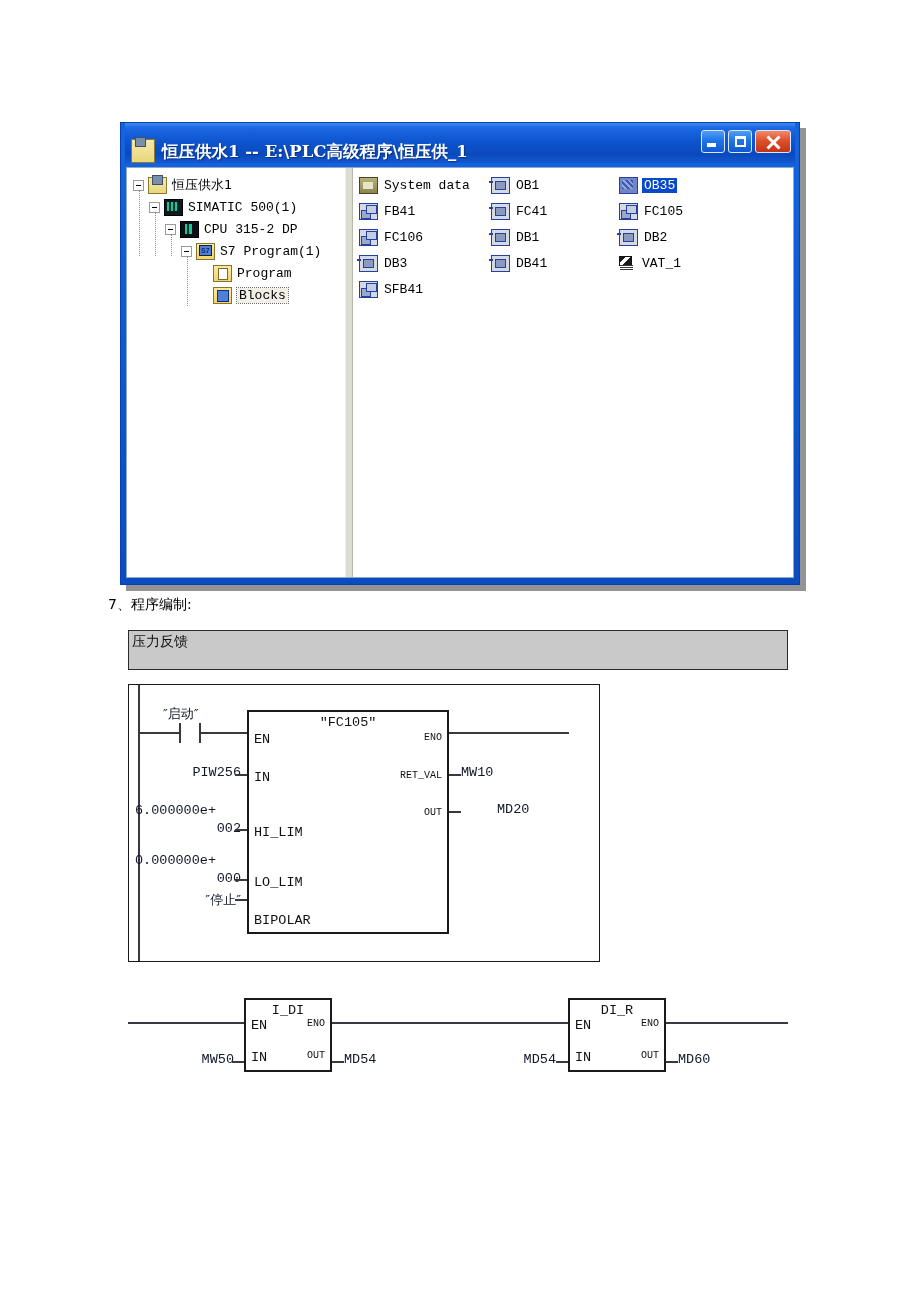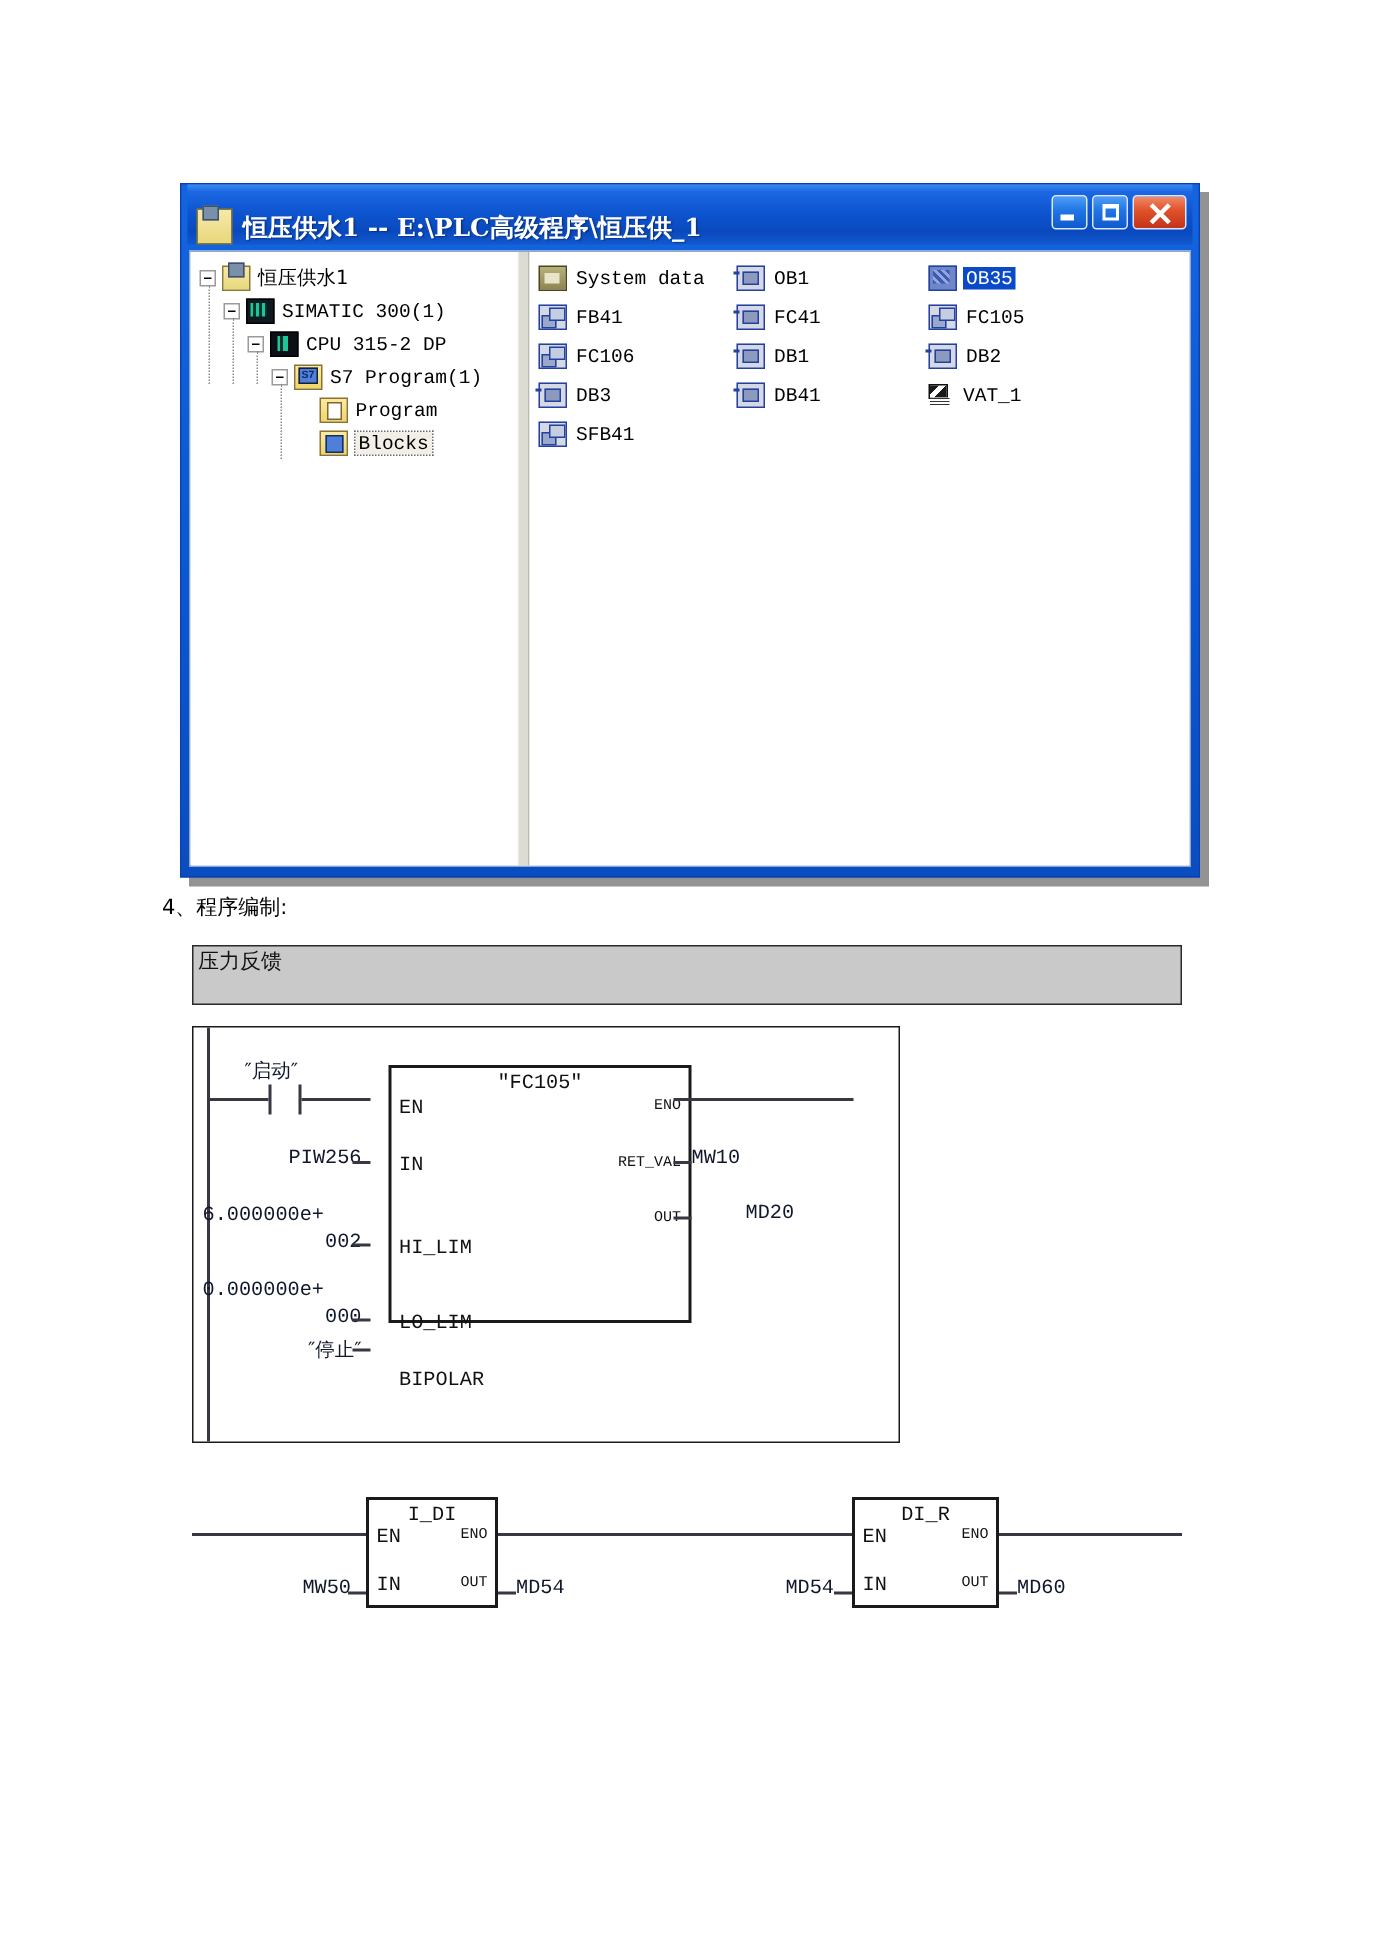--- a/index.html
+++ b/index.html
@@ -470,21 +470,21 @@
 
         <div class="tree-row" style="padding-left:0px;">
           <span class="expander"></span>
           <span class="tree-icon ic-project"></span>
           <span class="label-cn">恒压供水1</span>
         </div>
 
         <div class="tree-row" style="padding-left:16px;">
           <span class="expander"></span>
           <span class="tree-icon ic-station"></span>
-          <span>SIMATIC 300(1)</span>
+          <span>SIMATIC 500(1)</span>
         </div>
 
         <div class="tree-row" style="padding-left:32px;align-items:center;">
           <span class="expander"></span>
           <span class="tree-icon ic-cpu"></span>
           <span>CPU 315-2 DP</span>
         </div>
 
         <div class="tree-row" style="padding-left:48px;">
           <span class="expander"></span>
@@ -571,39 +571,39 @@
           </div>
           <div></div>
           <div></div>
         </div>
       </div>
 
     </div>
   </div>
 </div>
 
-<div class="doc-heading">4、程序编制:</div>
+<div class="doc-heading">7、程序编制:</div>
 
 <div class="network-title-bar">
   <span>压力反馈</span>
 </div>
 
 <div id="network1">
   <div class="rail"></div>
 
   <div class="lbl cn" style="left:34px; top:20px;">″启动″</div>
 
   <div class="wire-h" style="left:11px; top:47px; width:39px;"></div>
   <div class="contact-no" style="left:50px; top:38px;">
     <span class="bar l"></span>
     <span class="bar r"></span>
   </div>
   <div class="wire-h" style="left:72px; top:47px; width:46px;"></div>
 
-  <div class="fb-box" style="left:118px; top:25px; width:202px; height:172px;margin-left:12px;">
+  <div class="fb-box" style="left:118px; top:25px; width:202px; height:224px;">
     <div class="fb-title">″FC105″</div>
 
     <div class="pin-l" style="top:20px;">EN</div>
     <div class="pin-l" style="top:58px;">IN</div>
     <div class="pin-l" style="top:113px;">HI_LIM</div>
     <div class="pin-l" style="top:163px;">LO_LIM</div>
     <div class="pin-l" style="top:201px;">BIPOLAR</div>
 
     <div class="pin-r" style="top:20px;">ENO</div>
     <div class="pin-r" style="top:58px;">RET_VAL</div>

